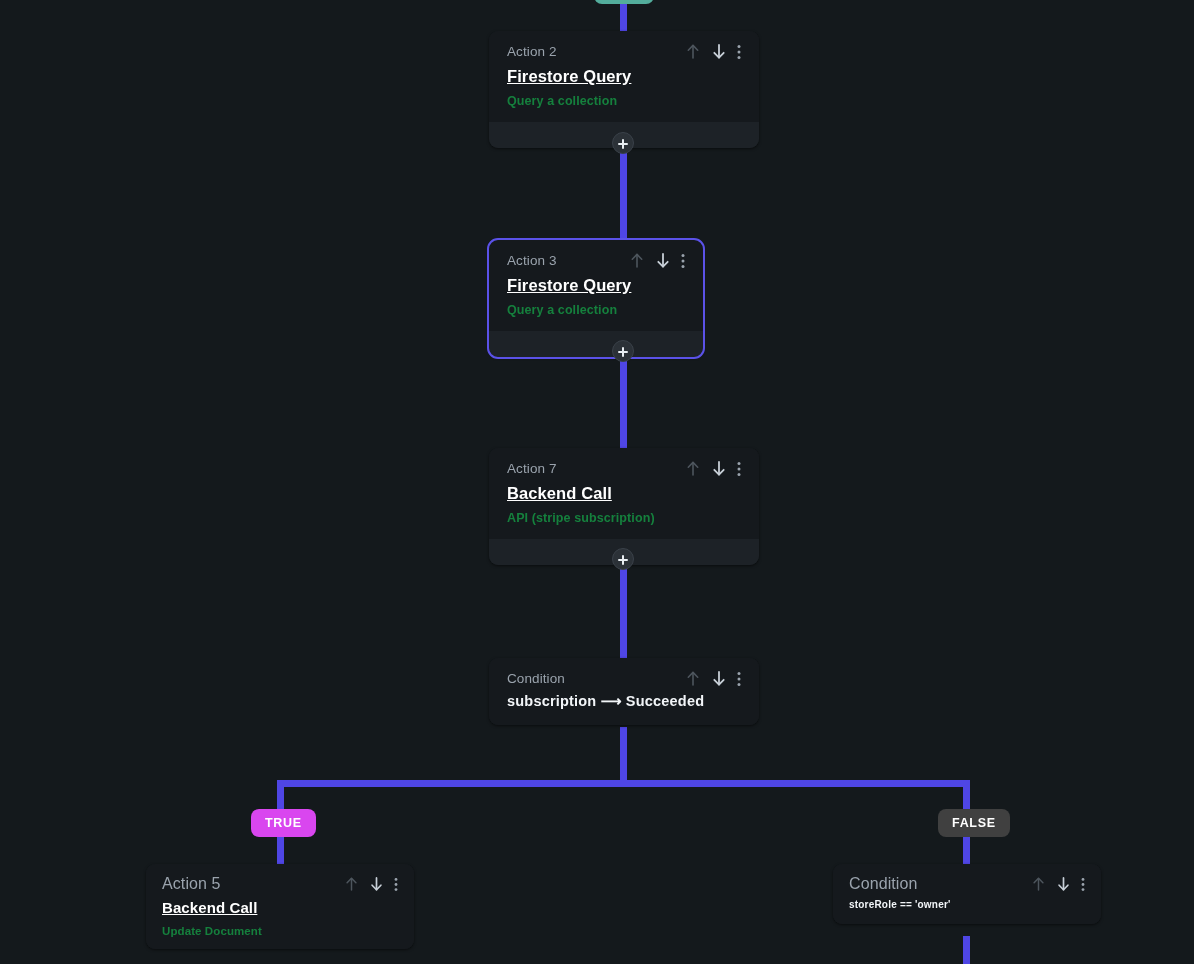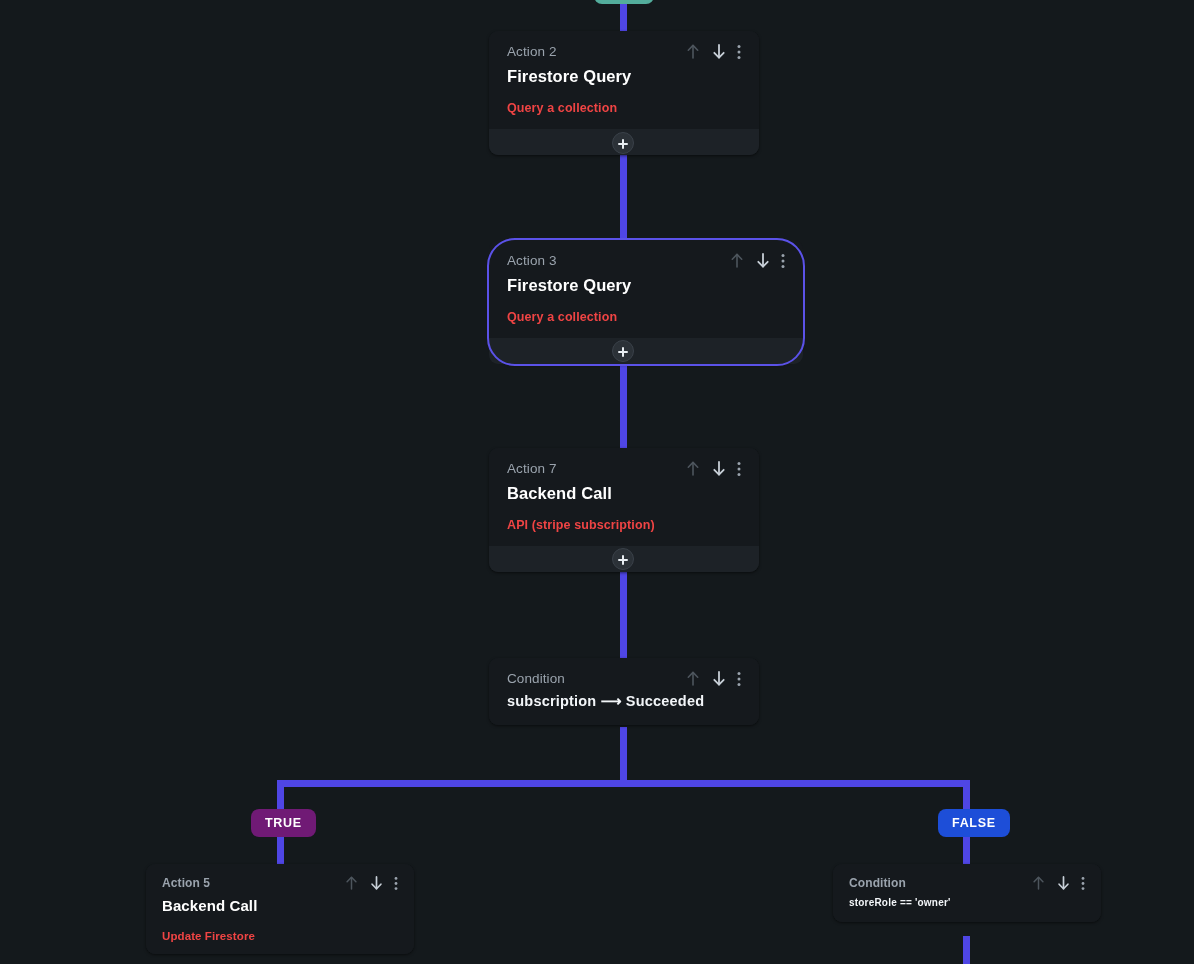--- a/index.html
+++ b/index.html
@@ -92,37 +92,38 @@
     font-size: 13.5px;
     color: #9aa3ad;
     letter-spacing: .1px;
   }
   .node-title {
     font-size: 16.5px;
     font-weight: bold;
     color: #ffffff;
     letter-spacing: .1px;
     line-height: 1.25;
+    text-decoration: underline;
   }
   .node-sub {
     font-size: 12.5px;
     font-weight: bold;
-    color: #ef4444;
-    margin-top: 14px;
+    color: #15803d;
+    margin-top: 7px;
     letter-spacing: .1px;
   }
   .node-cond {
     font-size: 14.5px;
     font-weight: bold;
     color: #f2f5f8;
     letter-spacing: .2px;
   }
 
   
-  .node.sm .node-kind { font-size: 12px; font-weight: bold; }
+  .node.sm .node-kind { font-size: 16px; }
   .node.sm .node-title { font-size: 15px; }
   .node.sm .node-sub { font-size: 11.5px; }
   .node.sm .body { padding: 11px 16px 12px 16px; }
   .node.sm .node-cond { font-size: 10px; }
 
   
   .icons { display: flex; align-items: center; gap: 10px; }
   .icon-btn {
     display: inline-flex;
     align-items: center;
@@ -144,22 +145,22 @@
     border-radius: 8px;
     display: flex;
     align-items: center;
     justify-content: center;
     font-size: 12.5px;
     font-weight: bold;
     letter-spacing: .7px;
     color: #ffffff;
     cursor: pointer;
   }
-  .badge.true  { background: #701a75; }
-  .badge.false { background: #1d4ed8; }
+  .badge.true  { background: #d946ef; }
+  .badge.false { background: #404040; }
 
   
   .top-pill {
     position: absolute;
     z-index: 7;
     background: #53ad9c;
     border-radius: 0 0 8px 8px;
   }
 </style>
 </head>
@@ -217,21 +218,21 @@
           </span>
         </span>
       </div>
       <div class="node-title">Firestore Query</div>
       <div class="node-sub">Query a collection</div>
     </div>
     <div class="footer"></div>
   </div>
   <div class="plus-btn" style="left:612px; top:132px;"></div>
 
-  <div class="node selected" style="left:489px; top:240px; width:314px;border-radius:26px;">
+  <div class="node selected" style="left:489px; top:240px; width:214px;">
     <div class="body">
       <div class="node-head">
         <span class="node-kind">Action 3</span>
         <span class="icons">
           <span class="icon-btn">
             <svg width="16" height="17" viewBox="0 0 16 17">
                 <g class="arrow-up" fill="none" stroke-width="1.6" stroke-linecap="round" stroke-linejoin="round">
                   <path d="M8 15V2.5"></path>
                   <path d="M3.3 7.2 8 2.4l4.7 4.8"></path>
                 </g>
@@ -363,21 +364,21 @@
           <span class="icon-btn dots">
             <svg width="4" height="15" viewBox="0 0 4 16">
                 <circle cx="2" cy="2.6" r="1.5"></circle>
                 <circle cx="2" cy="8" r="1.5"></circle>
                 <circle cx="2" cy="13.4" r="1.5"></circle>
               </svg>
           </span>
         </span>
       </div>
       <div class="node-title">Backend Call</div>
-      <div class="node-sub">Update Firestore</div>
+      <div class="node-sub">Update Document</div>
     </div>
   </div>
 
   <div class="node sm noftr" style="left:833px; top:864px; width:268px;">
     <div class="body" style="padding:11px 16px 14px 16px;">
       <div class="node-head">
         <span class="node-kind">Condition</span>
         <span class="icons">
           <span class="icon-btn">
             <svg width="15" height="16" viewBox="0 0 16 17">

